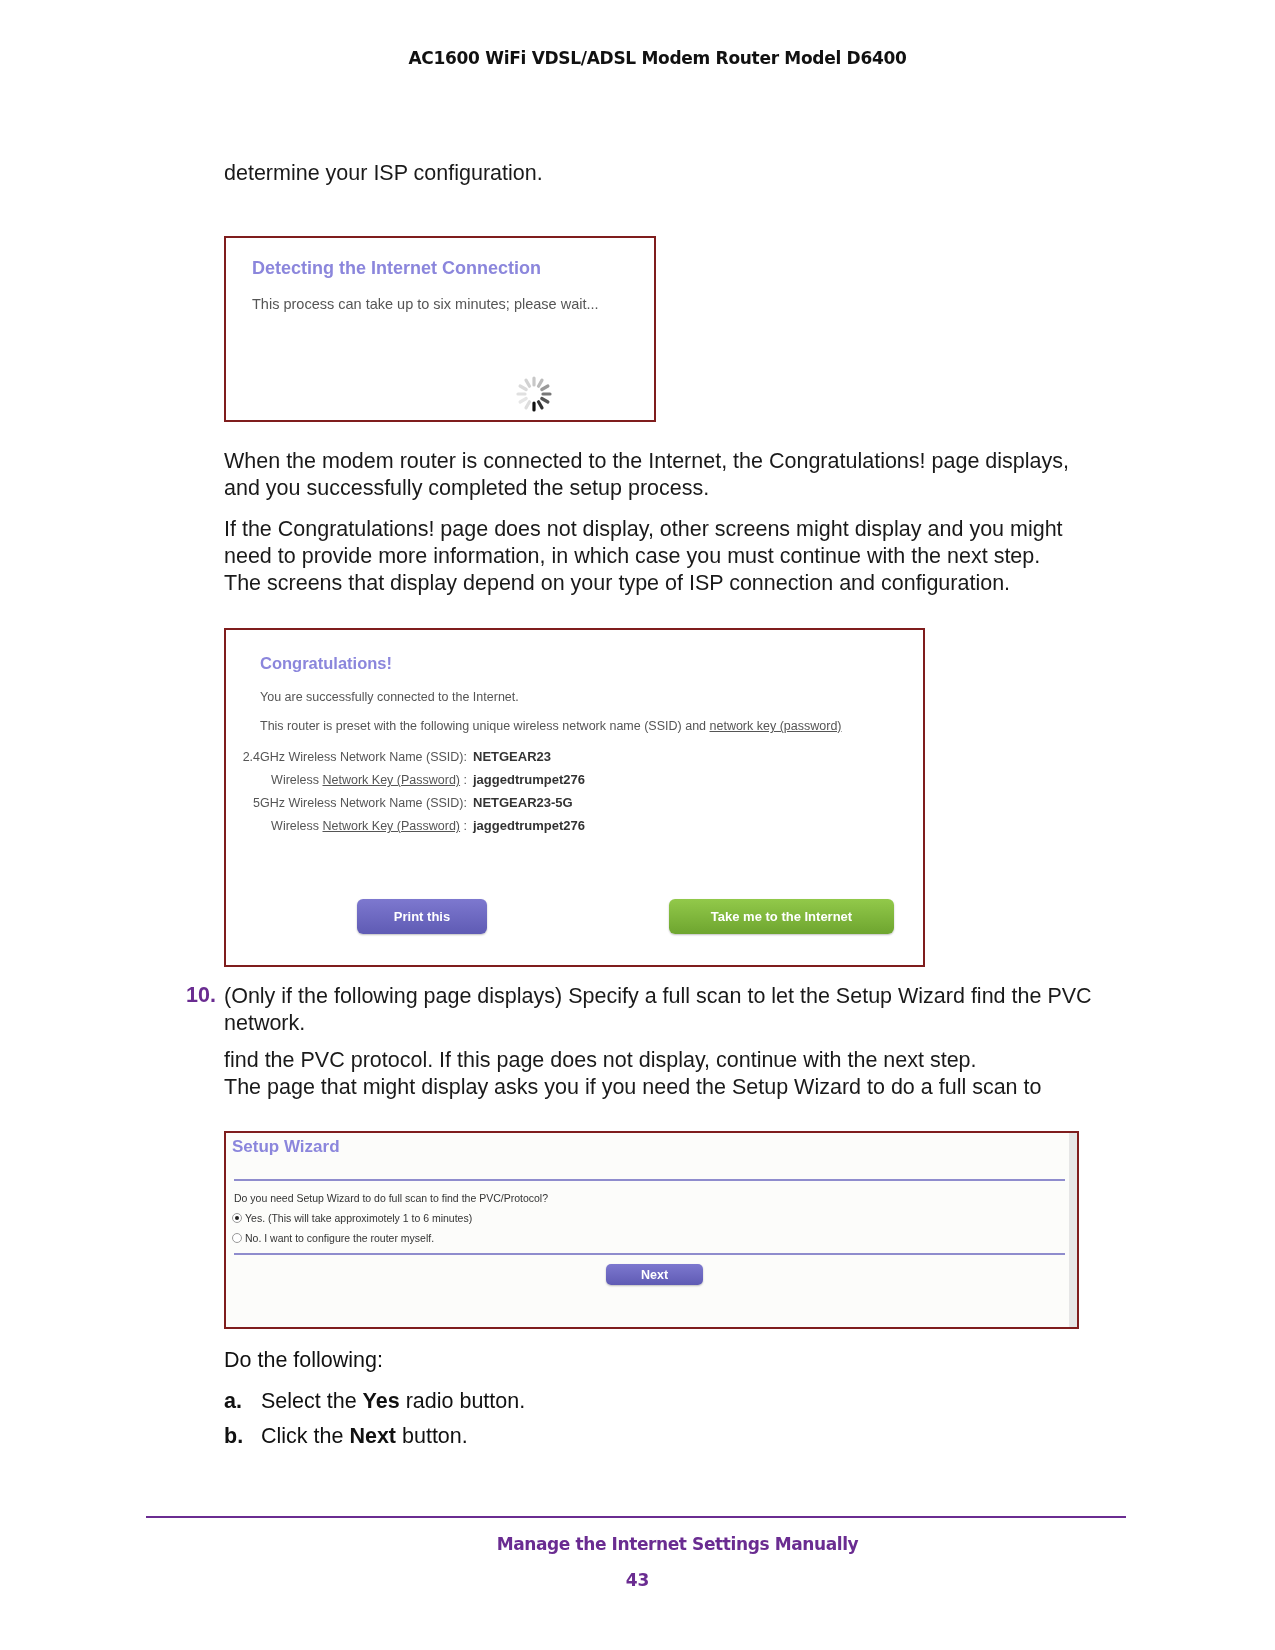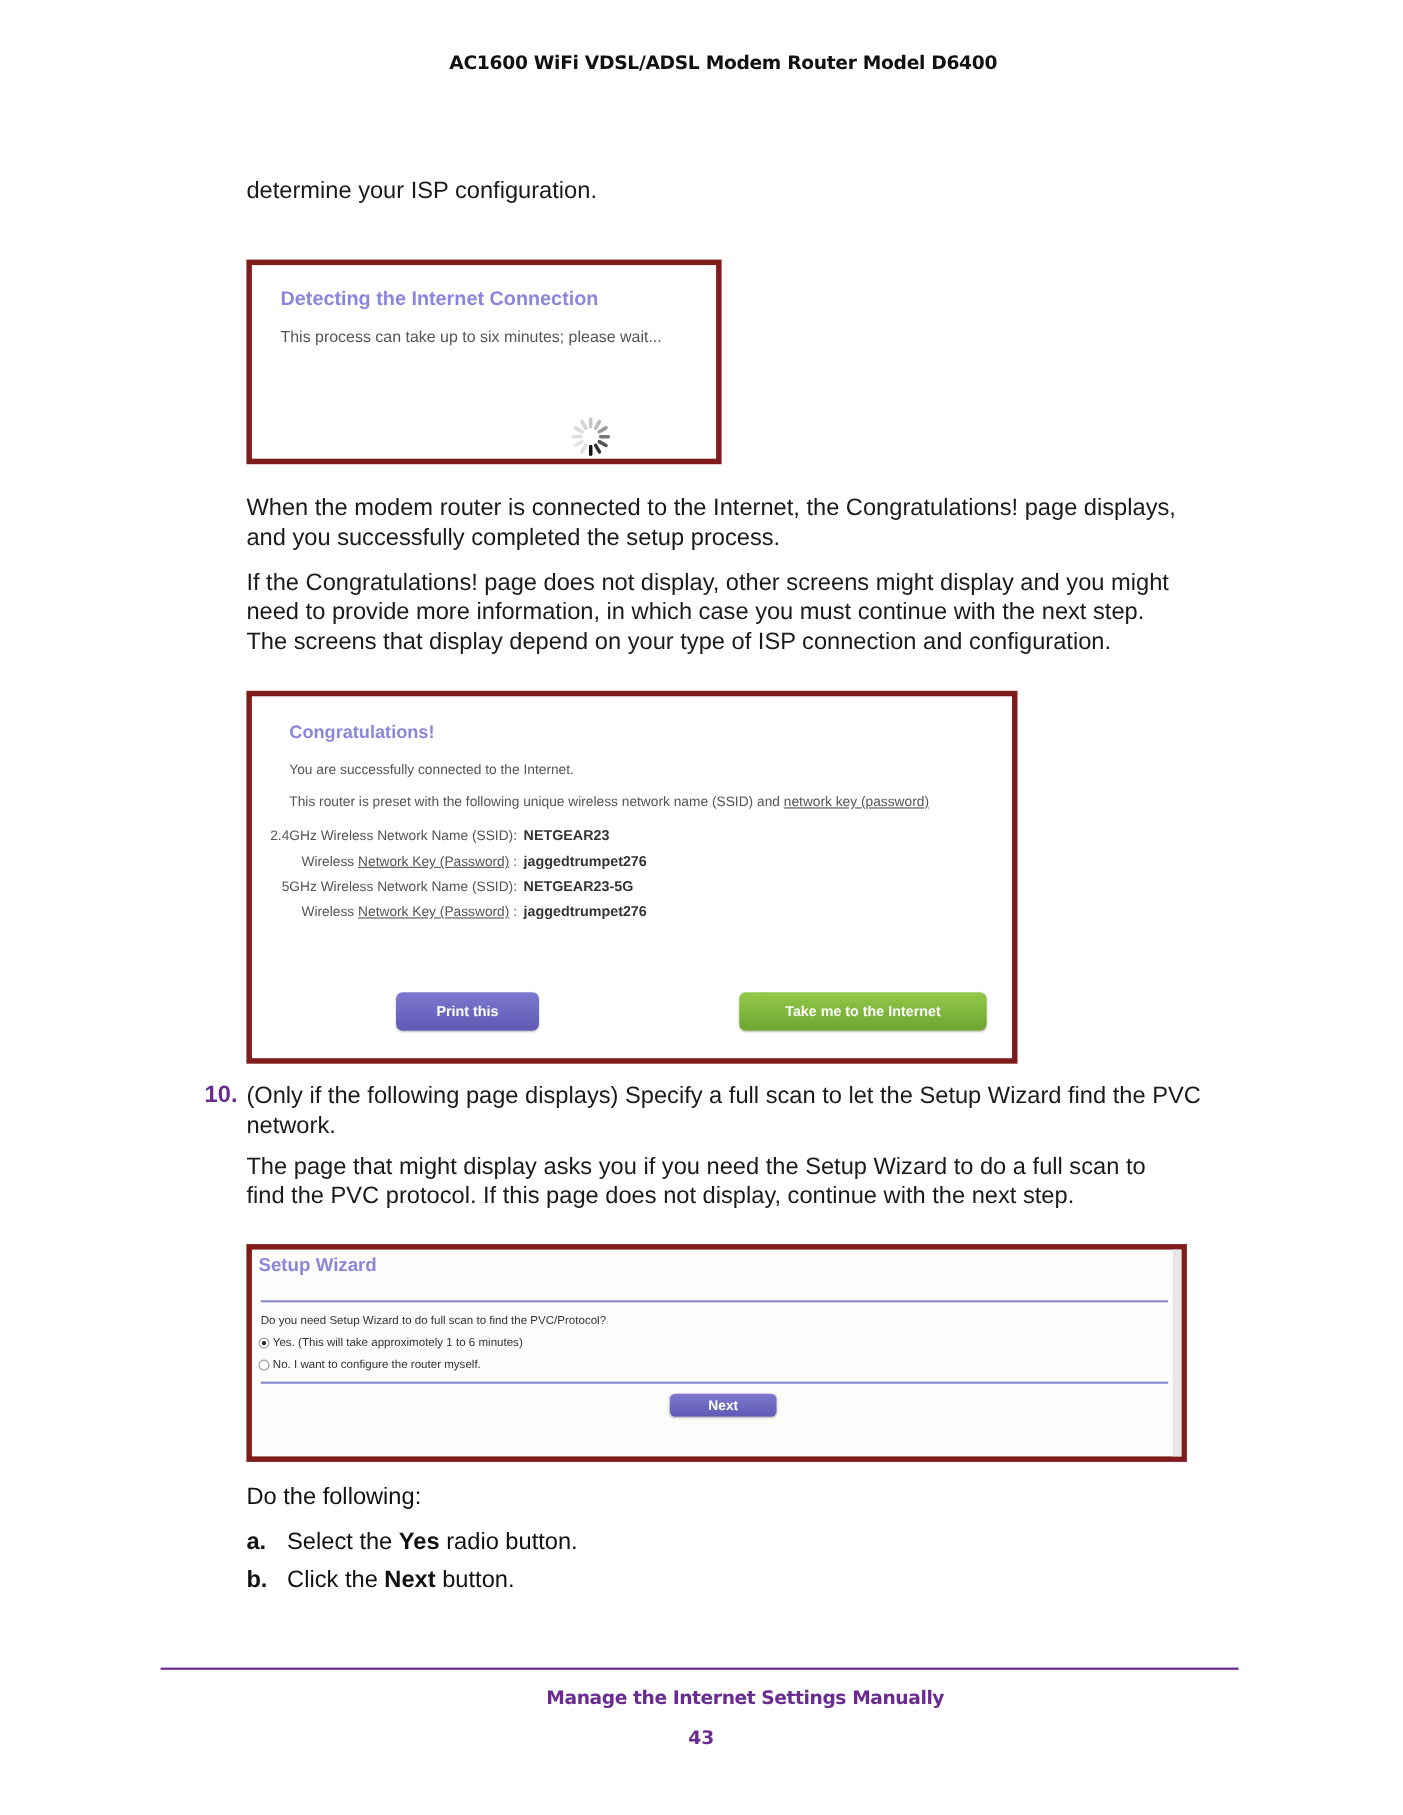--- a/index.html
+++ b/index.html
@@ -5,21 +5,21 @@
   html, body { margin: 0; padding: 0; background: #ffffff; }
   body { width: 1275px; height: 1650px; position: relative; overflow: hidden; font-family: "Liberation Sans", sans-serif; color: #1a1a1a; }
   .abs { position: absolute; }
 
   .running-header { top: 48px; left: 0; width: 1275px; text-align: center; font-family: "DejaVu Sans", sans-serif; font-weight: bold; font-size: 17px; letter-spacing: -0.3px; color: #111; padding-left: 20px; }
 
   .para { left: 224px; width: 900px; font-size: 21.5px; line-height: 27px; color: #1a1a1a; font-stretch: condensed; }
   .para p { margin: 0; }
 
   
-  .panel { border: 5px solid #7f1d1d; background: #fff; box-sizing: border-box; }
+  .panel { border: 2px solid #7f1d1d; background: #fff; box-sizing: border-box; }
   .ui-title { color: #8b86dc; font-weight: bold; font-family: "Liberation Sans", sans-serif; }
   .ui-text { color: #555; font-family: "Liberation Sans", sans-serif; }
 
   
   #detect { left: 224px; top: 236px; width: 432px; height: 186px; }
   #detect .ui-title { position: absolute; left: 26px; top: 20px; font-size: 18px; }
   #detect .ui-text { position: absolute; left: 26px; top: 58px; font-size: 14.5px; }
   #detect .spinner { position: absolute; left: 288px; top: 136px; width: 40px; height: 40px; }
 
   
@@ -120,22 +120,22 @@
   <div class="btn-purple" id="btn-print">Print this</div>
   <div class="btn-green" id="btn-take">Take me to the Internet</div>
 </div>
 
 <div class="abs step-num">10.</div>
 <div class="abs para" style="top:983px;">
   <p>(Only if the following page displays) Specify a full scan to let the Setup Wizard find the PVC</p>
   <p>network.</p>
 </div>
 <div class="abs para" style="top:1047px;">
+  <p>find the PVC protocol. If this page does not display, continue with the next step.</p>
   <p>The page that might display asks you if you need the Setup Wizard to do a full scan to</p>
-  <p>find the PVC protocol. If this page does not display, continue with the next step.</p>
 </div>
 
 <div class="abs panel" id="wizard">
   <div class="scrollstrip"></div>
   <div class="ui-title">Setup Wizard</div>
   <div class="divider" style="top:46px;"></div>
   <div class="question">Do you need Setup Wizard to do full scan to find the PVC/Protocol?</div>
   <div class="radio-row" style="top:79px;">
     <span class="radio checked"></span>
     <span>Yes. (This will take approximotely 1 to 6 minutes)</span>

